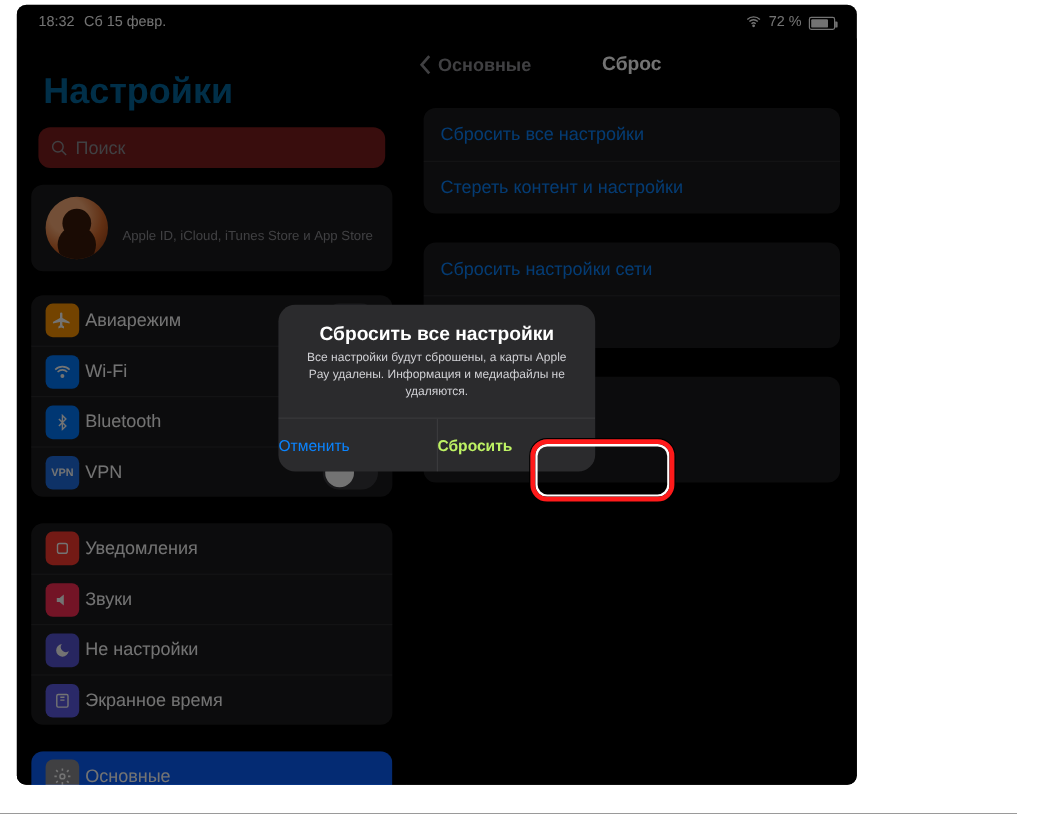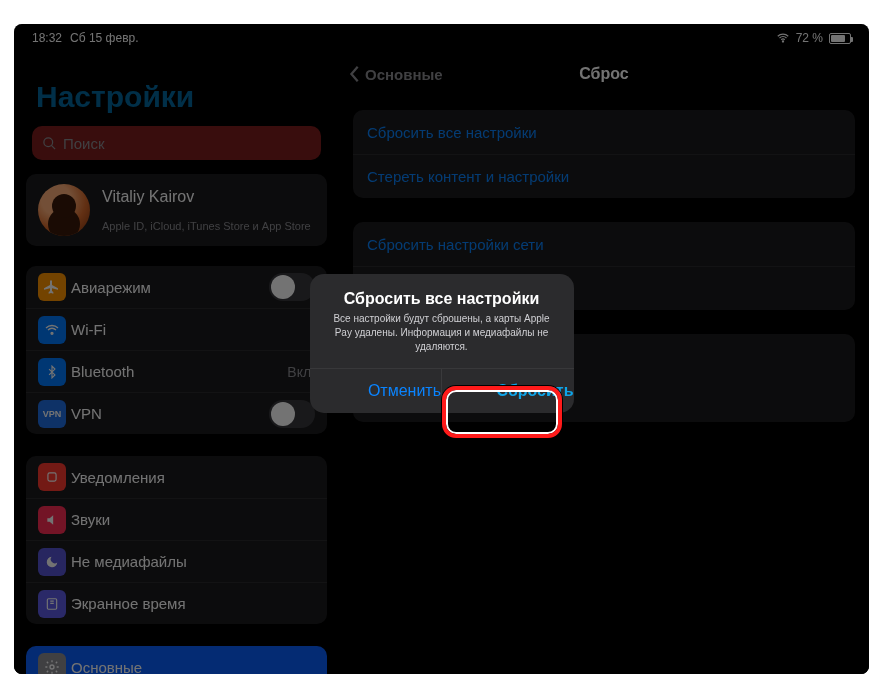--- a/index.html
+++ b/index.html
@@ -1,23 +1,23 @@
 <!DOCTYPE html>
 <html><head>
 <meta charset="utf-8">
 <style>
   * { box-sizing: border-box; margin: 0; padding: 0; font-family: -apple-system, "Helvetica Neue", Arial, sans-serif; }
   body { width: 883px; height: 678px; background: #fff; position: relative; overflow: hidden; }
-  .device { position: absolute; left: 14px; top: 24px; width: 855px; height: 650px; background: #000; border-radius: 8px; overflow: hidden; }
+  .device { position: absolute; left: 14px; top: 4px; width: 700px; height: 650px; background: #000; border-radius: 8px; overflow: hidden; }
   .dim { position: absolute; inset: 0; background: rgba(0,0,0,0.55); pointer-events: none; z-index: 5; }
 
   
   .status { position: absolute; top: 0; left: 0; right: 0; height: 28px; display: flex; align-items: center; justify-content: space-between; padding: 0 18px; color: #fff; font-size: 12px; z-index: 2; }
   .status .left { display: flex; gap: 8px; }
-  .status .right { display: flex; align-items: center; gap: 6px; }
+  .status .right { display: flex; align-items: flex-end; gap: 6px; }
   .battery-icon { width: 22px; height: 11px; border: 1px solid #fff; border-radius: 2px; position: relative; }
   .battery-icon::after { content:""; position:absolute; right:-3px; top:3px; width:2px; height:5px; background:#fff; border-radius:0 1px 1px 0; }
   .battery-icon .fill { position:absolute; left:1px; top:1px; bottom:1px; width: 70%; background:#fff; border-radius:1px; }
   .wifi { width:14px; height:14px; }
 
   
   .split { position:absolute; top:28px; left:0; right:0; bottom:0; display:flex; }
   .sidebar { width: 325px; background:#000; position:relative; z-index:2; }
   .detail { flex:1; background:#000; position:relative; z-index:2; }
 
@@ -52,23 +52,23 @@
   .back svg{ stroke:#8e8e93; }
   .dgroup { margin: 14px 14px 24px 14px; background:#1c1c1e; border-radius:10px; overflow:hidden; }
   .drow { height:44px; display:flex; align-items:center; padding:0 14px; color:#0a84ff; font-size:15px; border-top:1px solid #2c2c2e;}
   .dgroup .drow:first-child{border-top:none;}
 
   
   .alert { position:absolute; width:264px; left:50%; top:50%; transform:translate(-50%,-54%); background:#2b2b2d; border-radius:14px; z-index:20; overflow:hidden; }
   .atitle { color:#fff; font-size:16px; font-weight:600; text-align:center; padding:16px 18px 4px; }
   .amsg { color:#d0d0d4; font-size:10px; text-align:center; padding:0 20px 14px; line-height:1.4; }
   .abuttons { display:flex; border-top:1px solid #3a3a3c; }
-  .abtn { flex:1; height:44px; display:flex; align-items:center; justify-content:flex-end; font-size:16px; }
+  .abtn { flex:1; height:44px; display:flex; align-items:center; justify-content:flex-start; font-size:13px; }
   .abtn.cancel { color:#0a84ff; border-right:1px solid #3a3a3c; }
-  .abtn.confirm { color:#0ea5e9; font-weight:600; }
+  .abtn.confirm { color:#bef264; font-weight:600; }
 
   .highlight { position:absolute; z-index:30; border:4px solid #ff1a1a; border-radius:14px; pointer-events:none; box-shadow: 0 0 0 2px #fff inset, 0 0 0 1px #000; }
 </style>
 </head>
 <body>
 
 <div class="device">
 
   <div class="status">
     <div class="left">
@@ -97,21 +97,20 @@
         <svg width="15" height="15" viewBox="0 0 24 24" fill="none" stroke="#8e8e93" stroke-width="2">
             <circle cx="10" cy="10" r="7"></circle>
             <line x1="21" y1="21" x2="15" y2="15"></line>
           </svg>
         <span>Поиск</span>
       </div>
 
       <div class="profile">
         <div class="avatar"></div>
         <div class="ptext">
-          <span class="pname">Vitaliy Kairov</span>
           <span class="psub">Apple ID, iCloud, iTunes Store и App Store</span>
         </div>
       </div>
 
       <div class="group">
         <div class="row">
           <div class="icon bg-orange">
               <svg width="16" height="16" viewBox="0 0 24 24" fill="#fff">
                 <path d="M21 14l-9-5V3.5a1.5 1.5 0 00-3 0V9l-9 5v2l9-2v4l-2 1.5V22l3.5-1 3.5 1v-2.5L12 18v-4l9 2z"></path>
               </svg>
@@ -169,21 +168,21 @@
               </svg>
             </div>
           <span>Звуки</span>
         </div>
         <div class="row">
           <div class="icon bg-purple">
               <svg width="14" height="14" viewBox="0 0 24 24" fill="#fff">
                 <path d="M21 12.8A9 9 0 1111.2 3 7 7 0 0021 12.8z"></path>
               </svg>
             </div>
-          <span>Не медиафайлы</span>
+          <span>Не настройки</span>
         </div>
         <div class="row">
           <div class="icon bg-indigo">
               <svg width="14" height="14" viewBox="0 0 24 24" fill="none" stroke="#fff" stroke-width="2">
                 <rect x="4" y="3" width="16" height="18" rx="2"></rect>
                 <path d="M9 7h6M9 11h6"></path>
               </svg>
             </div>
           <span>Экранное время</span>
         </div>

